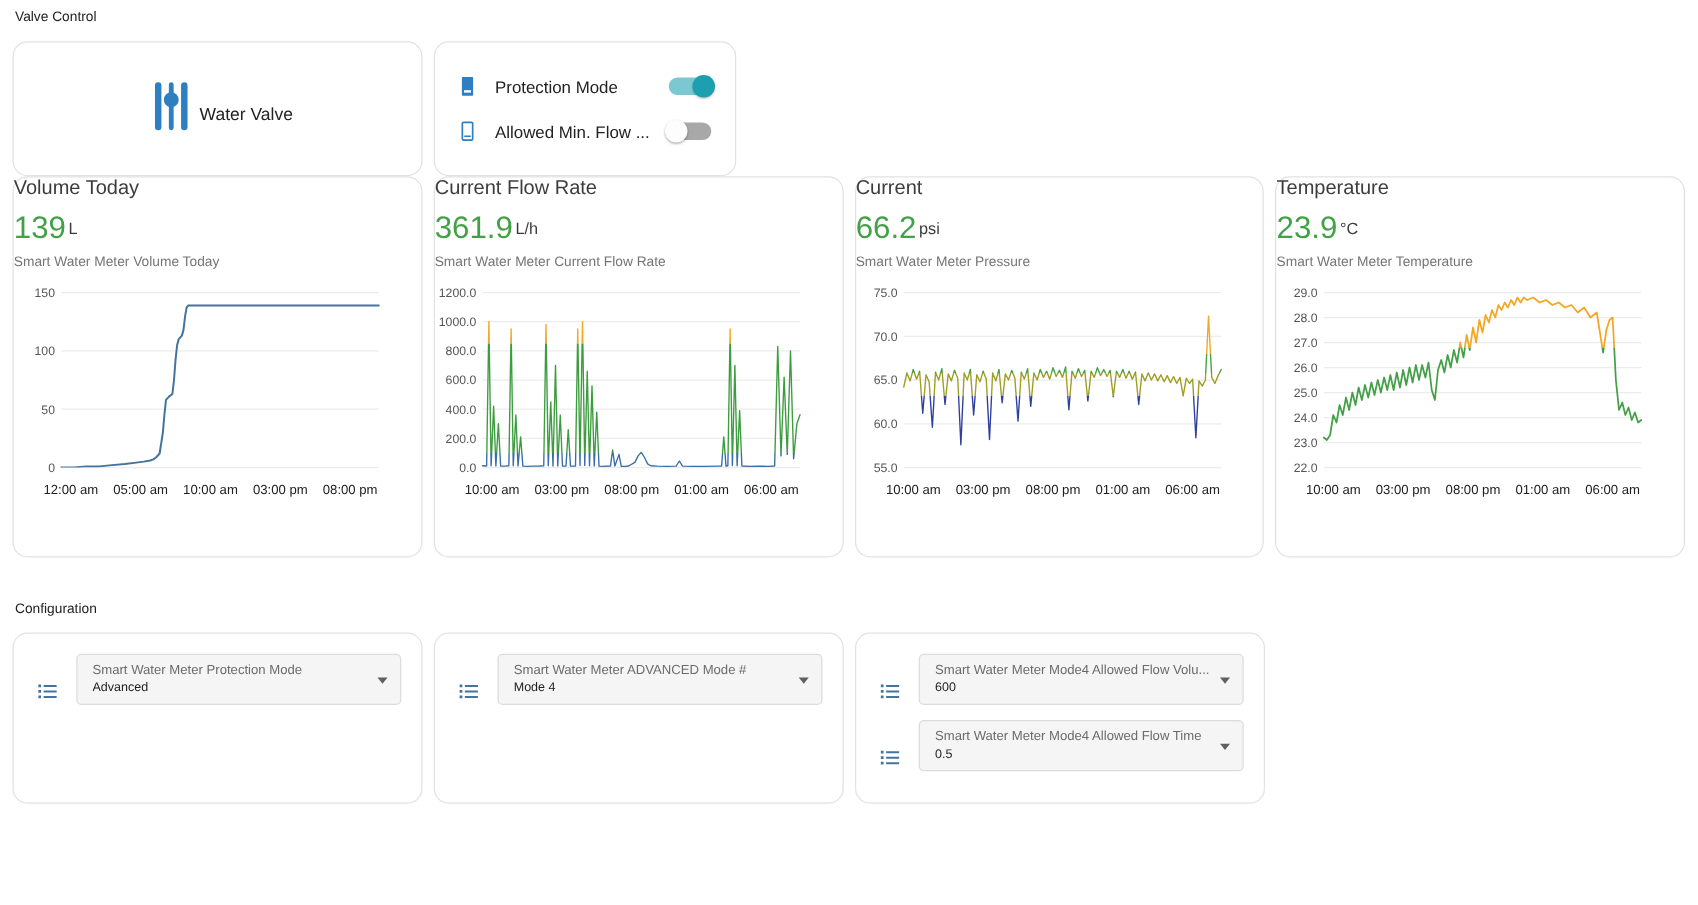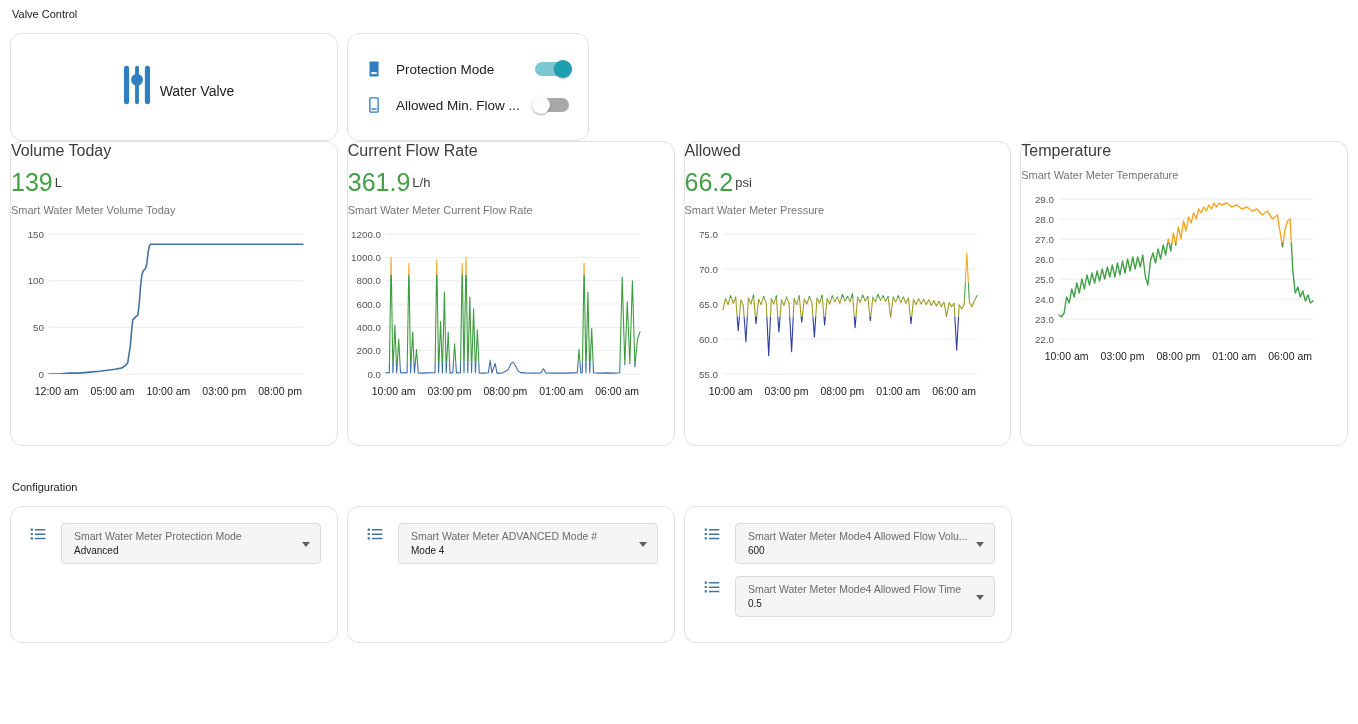--- a/index.html
+++ b/index.html
@@ -33,21 +33,21 @@
   .sensor-title{font-size:16px;color:#3c3c3c}
   .sensor-value-row{display:flex;align-items:center;margin-top:10px}
   .sensor-value{font-size:25px;font-weight:500;color:#43a047;line-height:1}
   .sensor-unit{font-size:13px;color:#3c3c3c;margin-left:2px}
   .sensor-subtitle{font-size:11px;color:#757575;margin-top:9px;white-space:nowrap;overflow:hidden;text-overflow:ellipsis}
   svg.chart{display:block;margin-top:12px;width:296px;height:172px}
   svg.chart text{font-family:"Liberation Sans",sans-serif}
 
   
   .config-card{width:328px;height:137px;padding:16px;display:flex;flex-direction:column;gap:12px}
-  .config-row{display:flex;align-items:flex-start;gap:12px}
+  .config-row{display:flex;align-items:flex-end;gap:12px}
   .list-icon{flex:none;width:22px;height:22px}
   .select-field{position:relative;flex:1;background:#f5f5f5;border:1px solid #dcdcdc;border-radius:4px;padding:6px 26px 7px 12px;cursor:pointer;min-width:0}
   .select-label{font-size:10.5px;color:#6b6b6b;white-space:nowrap;overflow:hidden;text-overflow:ellipsis}
   .select-value{font-size:10px;color:#212121;margin-top:3px;white-space:nowrap;overflow:hidden;text-overflow:ellipsis}
   .caret{position:absolute;right:10px;top:50%;margin-top:-2px;width:0;height:0;border-left:4.5px solid transparent;border-right:4.5px solid transparent;border-top:5.5px solid #5f5f5f}
 </style>
 </head>
 <body>
 
 <div class="section">
@@ -163,21 +163,21 @@
           </clipPath>
           <path d="M38.0 144.6L41.3 144.8L43.1 29.3L44.9 144.6L46.9 97.0L48.7 144.8L50.7 111.0L52.5 144.8L55.8 144.9L59.1 144.6L60.9 35.2L62.6 144.6L64.7 104.0L66.4 144.8L68.5 121.5L70.3 144.9L73.6 145.1L78.6 144.9L83.7 144.8L87.0 144.6L88.8 31.7L90.6 144.6L92.6 93.5L94.4 144.8L96.4 64.3L98.2 144.8L100.2 104.0L102.0 144.9L104.8 144.8L106.6 115.7L108.4 144.9L112.4 144.8L114.2 35.2L116.0 144.4L118.0 29.3L119.8 144.4L121.8 69.0L123.6 144.6L125.6 80.7L127.4 144.8L129.4 101.7L131.2 144.9L134.5 145.1L140.4 144.8L142.1 132.0L143.9 144.9L147.2 135.5L149.0 145.1L152.3 145.1L154.8 144.8L159.9 141.9L162.5 136.7L165.0 133.8L167.5 137.8L170.1 143.1L172.6 144.6L177.7 144.9L185.3 145.1L192.9 144.9L195.5 140.8L198.0 144.9L205.6 145.1L215.8 145.1L226.0 144.9L229.3 144.8L231.0 121.5L232.8 144.9L234.3 144.6L236.1 35.2L237.9 144.4L239.9 64.3L241.7 144.6L243.7 100.5L245.5 144.8L251.4 145.1L259.0 144.9L266.6 145.1L271.7 144.8L274.2 49.2L276.8 136.7L279.3 73.7L281.8 135.5L284.4 52.7L286.9 139.0L289.5 111.0L292.0 103.8" fill="none" stroke="#3d9c40" stroke-width="1.1" stroke-linejoin="round" stroke-linecap="round" clip-path="url(#clip2)"></path>
           <clipPath id="clip3">
             <rect x="0" y="134.33333333333334" width="296" height="11.666666666666657"></rect>
           </clipPath>
           <path d="M38.0 144.6L41.3 144.8L43.1 29.3L44.9 144.6L46.9 97.0L48.7 144.8L50.7 111.0L52.5 144.8L55.8 144.9L59.1 144.6L60.9 35.2L62.6 144.6L64.7 104.0L66.4 144.8L68.5 121.5L70.3 144.9L73.6 145.1L78.6 144.9L83.7 144.8L87.0 144.6L88.8 31.7L90.6 144.6L92.6 93.5L94.4 144.8L96.4 64.3L98.2 144.8L100.2 104.0L102.0 144.9L104.8 144.8L106.6 115.7L108.4 144.9L112.4 144.8L114.2 35.2L116.0 144.4L118.0 29.3L119.8 144.4L121.8 69.0L123.6 144.6L125.6 80.7L127.4 144.8L129.4 101.7L131.2 144.9L134.5 145.1L140.4 144.8L142.1 132.0L143.9 144.9L147.2 135.5L149.0 145.1L152.3 145.1L154.8 144.8L159.9 141.9L162.5 136.7L165.0 133.8L167.5 137.8L170.1 143.1L172.6 144.6L177.7 144.9L185.3 145.1L192.9 144.9L195.5 140.8L198.0 144.9L205.6 145.1L215.8 145.1L226.0 144.9L229.3 144.8L231.0 121.5L232.8 144.9L234.3 144.6L236.1 35.2L237.9 144.4L239.9 64.3L241.7 144.6L243.7 100.5L245.5 144.8L251.4 145.1L259.0 144.9L266.6 145.1L271.7 144.8L274.2 49.2L276.8 136.7L279.3 73.7L281.8 135.5L284.4 52.7L286.9 139.0L289.5 111.0L292.0 103.8" fill="none" stroke="#3a6ea8" stroke-width="1.1" stroke-linejoin="round" stroke-linecap="round" clip-path="url(#clip3)"></path>
         </svg>
     </div>
 
     <div class="card sensor-card">
-      <div class="sensor-title">Allowed</div>
+      <div class="sensor-title">Current</div>
       <div class="sensor-value-row">
         <span class="sensor-value">66.2</span>
           <span class="sensor-unit">psi</span>
       </div>
       <div class="sensor-subtitle">Smart Water Meter Pressure</div>
       <svg class="chart" viewBox="0 0 296 172">
           <line x1="38" x2="292" y1="6" y2="6" stroke="#ececec" stroke-width="1"></line>
           <text x="33" y="9.5" text-anchor="end" font-size="9.8" fill="#555555">75.0</text>
           <line x1="38" x2="292" y1="41" y2="41" stroke="#ececec" stroke-width="1"></line>
           <text x="33" y="44.5" text-anchor="end" font-size="9.8" fill="#555555">70.0</text>
@@ -206,20 +206,24 @@
           <path d="M38.0 81.6L40.5 70.4L43.1 76.7L45.6 67.6L48.2 75.3L50.7 69.0L53.2 102.6L55.8 71.8L58.3 77.4L60.9 113.8L63.4 69.7L65.9 76.0L68.5 66.9L71.0 95.6L73.6 71.1L76.1 76.7L78.6 68.3L81.2 74.6L83.7 127.8L86.3 70.4L88.8 76.0L91.3 67.6L93.9 104.0L96.4 71.8L99.0 77.4L101.5 69.0L104.0 75.3L106.6 123.6L109.1 70.4L111.7 76.7L114.2 67.6L116.7 94.2L119.3 71.1L121.8 76.0L124.4 68.3L126.9 74.6L129.4 108.9L132.0 69.7L134.5 75.3L137.1 66.9L139.6 97.0L142.1 70.4L144.7 76.0L147.2 67.6L149.8 73.9L152.3 69.0L154.8 75.3L157.4 66.2L159.9 73.2L162.5 68.3L165.0 73.9L167.5 65.5L170.1 99.8L172.6 69.0L175.2 74.6L177.7 66.9L180.2 73.2L182.8 68.3L185.3 92.8L187.9 69.0L190.4 73.9L192.9 66.2L195.5 72.5L198.0 67.6L200.6 73.2L203.1 68.3L205.6 89.3L208.2 69.0L210.7 73.9L213.3 67.6L215.8 74.6L218.3 69.0L220.9 75.3L223.4 69.7L226.0 95.6L228.5 71.1L231.0 76.7L233.6 70.4L236.1 76.0L238.7 71.1L241.2 76.7L243.7 71.8L246.3 77.4L248.8 72.5L251.4 78.1L253.9 73.2L256.4 78.8L259.0 73.9L261.5 88.6L264.1 74.6L266.6 78.8L269.1 75.3L271.7 122.2L274.2 76.7L276.8 80.9L279.3 76.0L281.8 24.9L284.4 73.9L286.9 78.8L289.5 72.5L292.0 67.6" fill="none" stroke="#9e9d24" stroke-width="1.1" stroke-linejoin="round" stroke-linecap="round" clip-path="url(#clip6)"></path>
           <clipPath id="clip7">
             <rect x="0" y="88.59999999999998" width="296" height="57.40000000000002"></rect>
           </clipPath>
           <path d="M38.0 81.6L40.5 70.4L43.1 76.7L45.6 67.6L48.2 75.3L50.7 69.0L53.2 102.6L55.8 71.8L58.3 77.4L60.9 113.8L63.4 69.7L65.9 76.0L68.5 66.9L71.0 95.6L73.6 71.1L76.1 76.7L78.6 68.3L81.2 74.6L83.7 127.8L86.3 70.4L88.8 76.0L91.3 67.6L93.9 104.0L96.4 71.8L99.0 77.4L101.5 69.0L104.0 75.3L106.6 123.6L109.1 70.4L111.7 76.7L114.2 67.6L116.7 94.2L119.3 71.1L121.8 76.0L124.4 68.3L126.9 74.6L129.4 108.9L132.0 69.7L134.5 75.3L137.1 66.9L139.6 97.0L142.1 70.4L144.7 76.0L147.2 67.6L149.8 73.9L152.3 69.0L154.8 75.3L157.4 66.2L159.9 73.2L162.5 68.3L165.0 73.9L167.5 65.5L170.1 99.8L172.6 69.0L175.2 74.6L177.7 66.9L180.2 73.2L182.8 68.3L185.3 92.8L187.9 69.0L190.4 73.9L192.9 66.2L195.5 72.5L198.0 67.6L200.6 73.2L203.1 68.3L205.6 89.3L208.2 69.0L210.7 73.9L213.3 67.6L215.8 74.6L218.3 69.0L220.9 75.3L223.4 69.7L226.0 95.6L228.5 71.1L231.0 76.7L233.6 70.4L236.1 76.0L238.7 71.1L241.2 76.7L243.7 71.8L246.3 77.4L248.8 72.5L251.4 78.1L253.9 73.2L256.4 78.8L259.0 73.9L261.5 88.6L264.1 74.6L266.6 78.8L269.1 75.3L271.7 122.2L274.2 76.7L276.8 80.9L279.3 76.0L281.8 24.9L284.4 73.9L286.9 78.8L289.5 72.5L292.0 67.6" fill="none" stroke="#2f3f9e" stroke-width="1.1" stroke-linejoin="round" stroke-linecap="round" clip-path="url(#clip7)"></path>
         </svg>
     </div>
 
     <div class="card sensor-card">
       <div class="sensor-title">Temperature</div>
+      <div class="sensor-value-row">
+        <span class="sensor-value">23.9</span>
+          <span class="sensor-unit">°C</span>
+      </div>
       <div class="sensor-subtitle">Smart Water Meter Temperature</div>
       <svg class="chart" viewBox="0 0 296 172">
           <line x1="38" x2="292" y1="6" y2="6" stroke="#ececec" stroke-width="1"></line>
           <text x="33" y="9.5" text-anchor="end" font-size="9.8" fill="#555555">29.0</text>
           <line x1="38" x2="292" y1="26" y2="26" stroke="#ececec" stroke-width="1"></line>
           <text x="33" y="29.5" text-anchor="end" font-size="9.8" fill="#555555">28.0</text>
           <line x1="38" x2="292" y1="46" y2="46" stroke="#ececec" stroke-width="1"></line>
           <text x="33" y="49.5" text-anchor="end" font-size="9.8" fill="#555555">27.0</text>
           <line x1="38" x2="292" y1="66" y2="66" stroke="#ececec" stroke-width="1"></line>
           <text x="33" y="69.5" text-anchor="end" font-size="9.8" fill="#555555">26.0</text>

